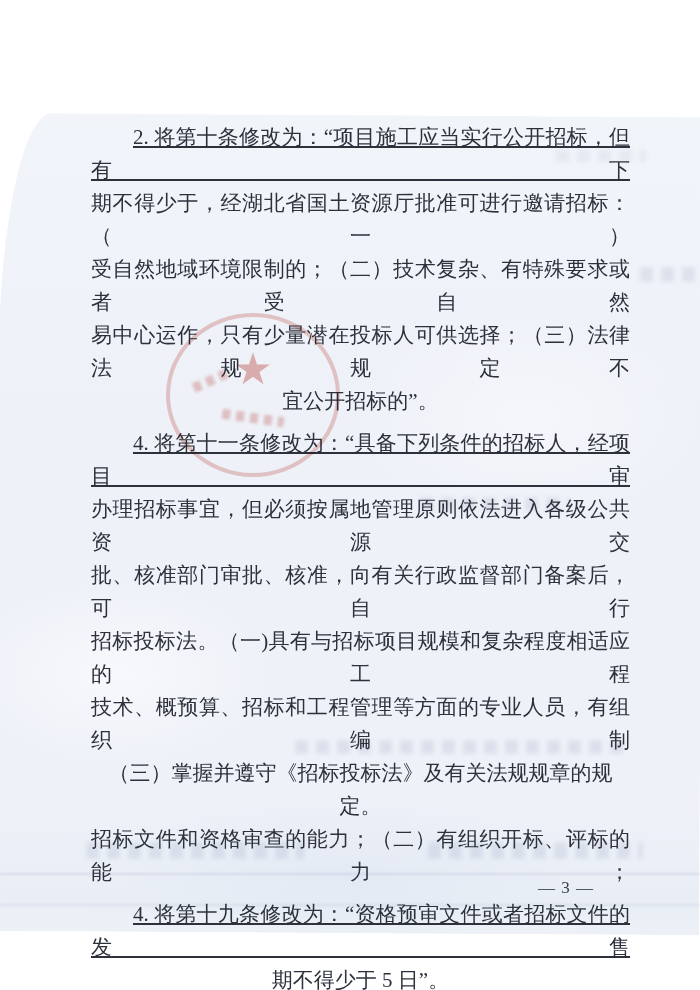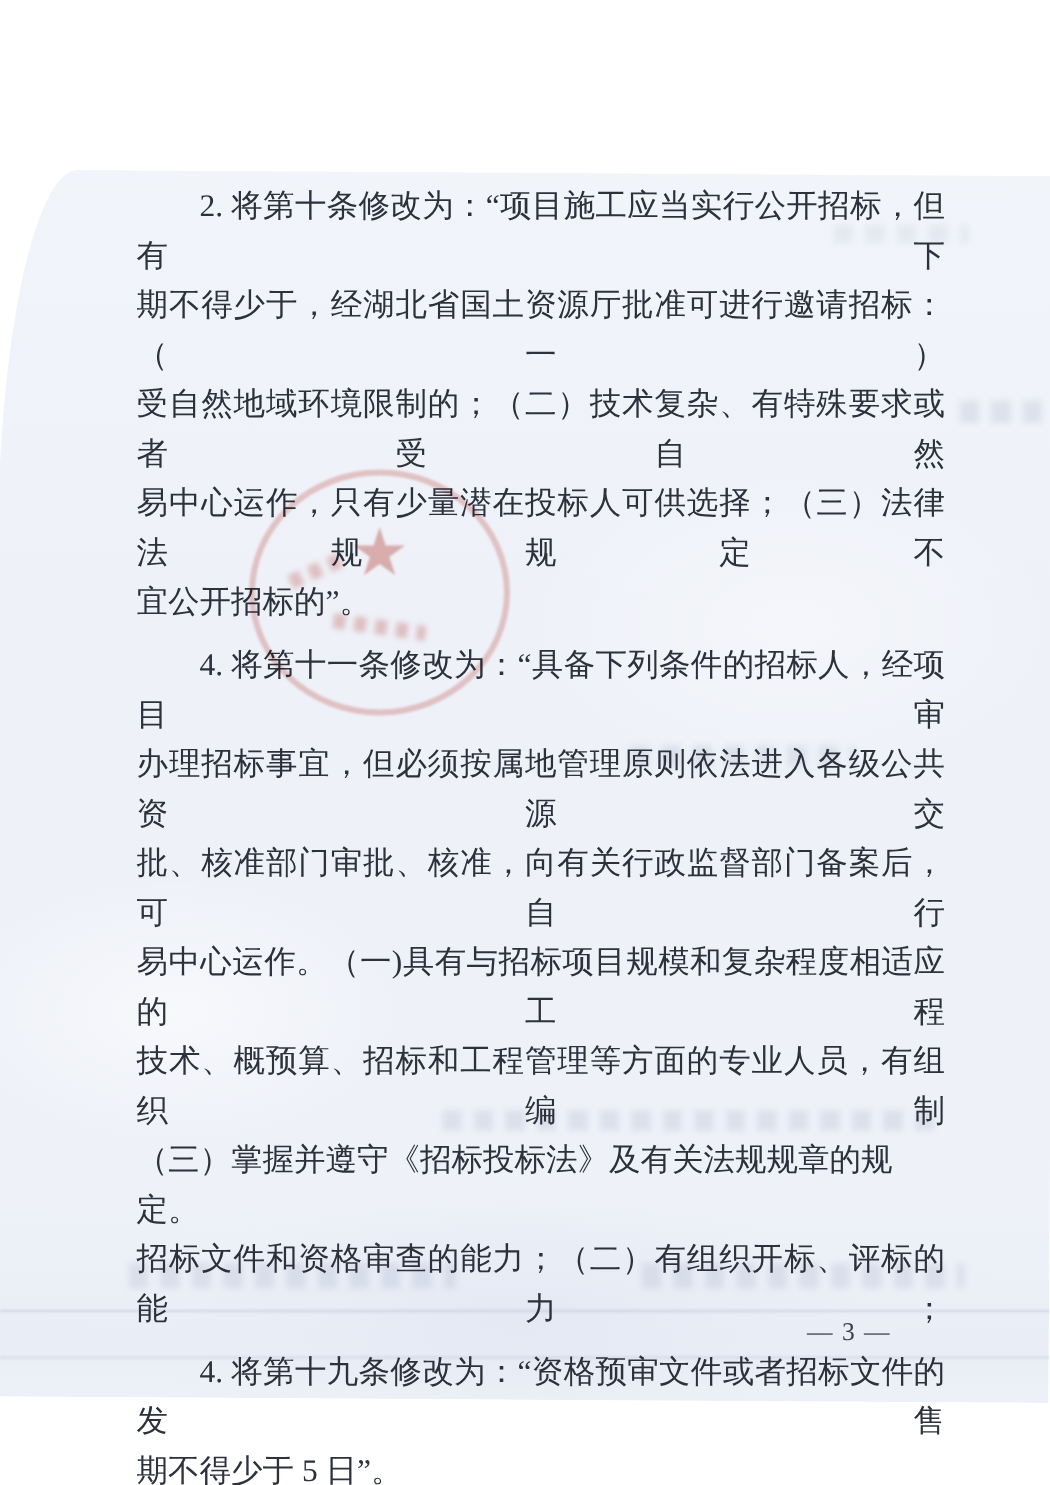--- a/index.html
+++ b/index.html
@@ -30,22 +30,22 @@
     width: 539px;
     z-index: 2;
     color: #2c313c;
     font-size: 21px;
     line-height: 33px;
   }
   .content p { margin: 0 0 9px 0; }
   .content p:last-child { margin-bottom: 0; }
   .ln { display: block; }
   .fill { text-align: justify; text-align-last: justify; }
-  .ind { text-indent: 42px; }
-  .end { text-align: left; }
+  .ind { text-indent: 42px; text-decoration: underline; }
+  .end { text-align: center; }
   .seal {
     position: absolute;
     left: 166px; top: 313px;
     width: 166px; height: 156px;
     border: 4px solid rgba(204, 88, 76, 0.30);
     border-radius: 50%;
     z-index: 3;
     mix-blend-mode: multiply;
     filter: blur(0.7px);
     pointer-events: none;
@@ -118,21 +118,21 @@
     <span class="ln fill ind">2. 将第十条修改为：“项目施工应当实行公开招标，但有下</span>
     <span class="ln fill">期不得少于，经湖北省国土资源厅批准可进行邀请招标：（一）</span>
     <span class="ln fill">受自然地域环境限制的；（二）技术复杂、有特殊要求或者受自然</span>
     <span class="ln fill">易中心运作，只有少量潜在投标人可供选择；（三）法律法规规定不</span>
     <span class="ln end">宜公开招标的”。</span>
   </p>
   <p>
     <span class="ln fill ind">4. 将第十一条修改为：“具备下列条件的招标人，经项目审</span>
     <span class="ln fill">办理招标事宜，但必须按属地管理原则依法进入各级公共资源交</span>
     <span class="ln fill">批、核准部门审批、核准，向有关行政监督部门备案后，可自行</span>
-    <span class="ln fill">易中心运作。（一)具有与招标项目规模和复杂程度相适应的工程</span>
+    <span class="ln fill">招标投标法。（一)具有与招标项目规模和复杂程度相适应的工程</span>
     <span class="ln fill">技术、概预算、招标和工程管理等方面的专业人员，有组织编制</span>
     <span class="ln end">（三）掌握并遵守《招标投标法》及有关法规规章的规定。</span>
     <span class="ln fill">招标文件和资格审查的能力；（二）有组织开标、评标的能力；</span>
   </p>
   <p>
     <span class="ln fill ind">4. 将第十九条修改为：“资格预审文件或者招标文件的发售</span>
     <span class="ln end">期不得少于 5 日”。</span>
   </p>
 
 </div>

